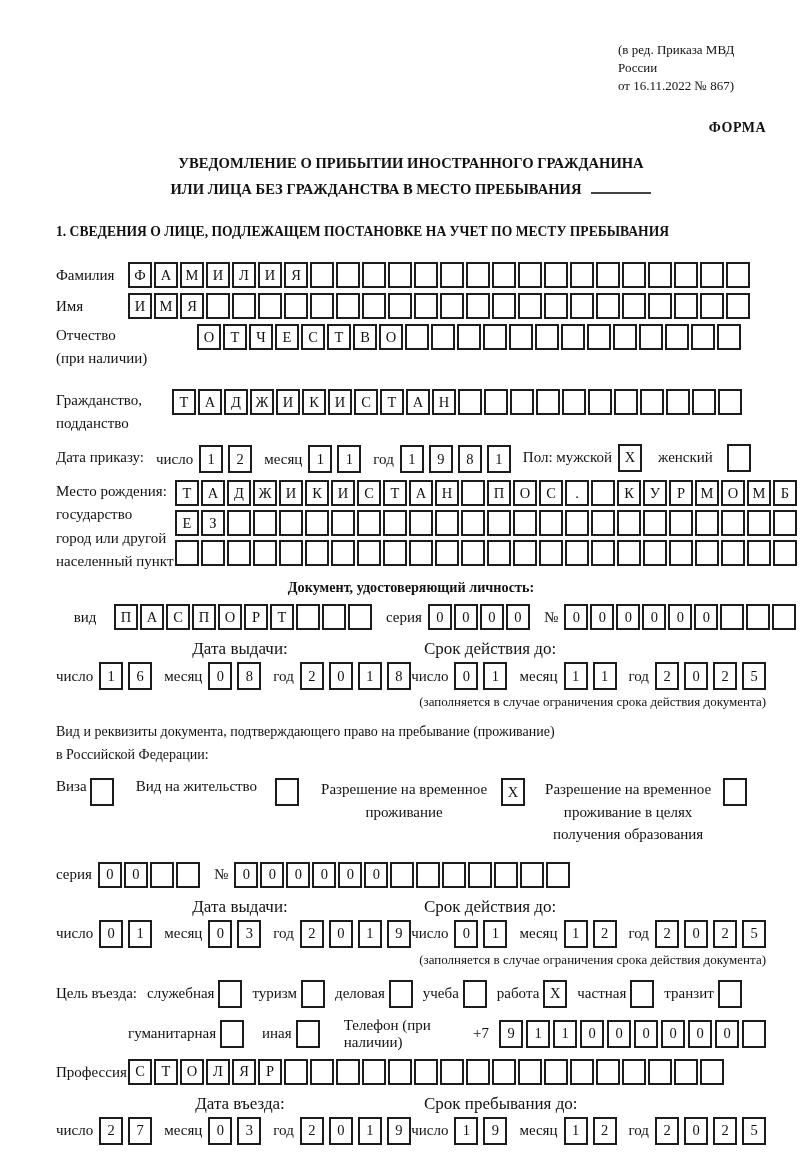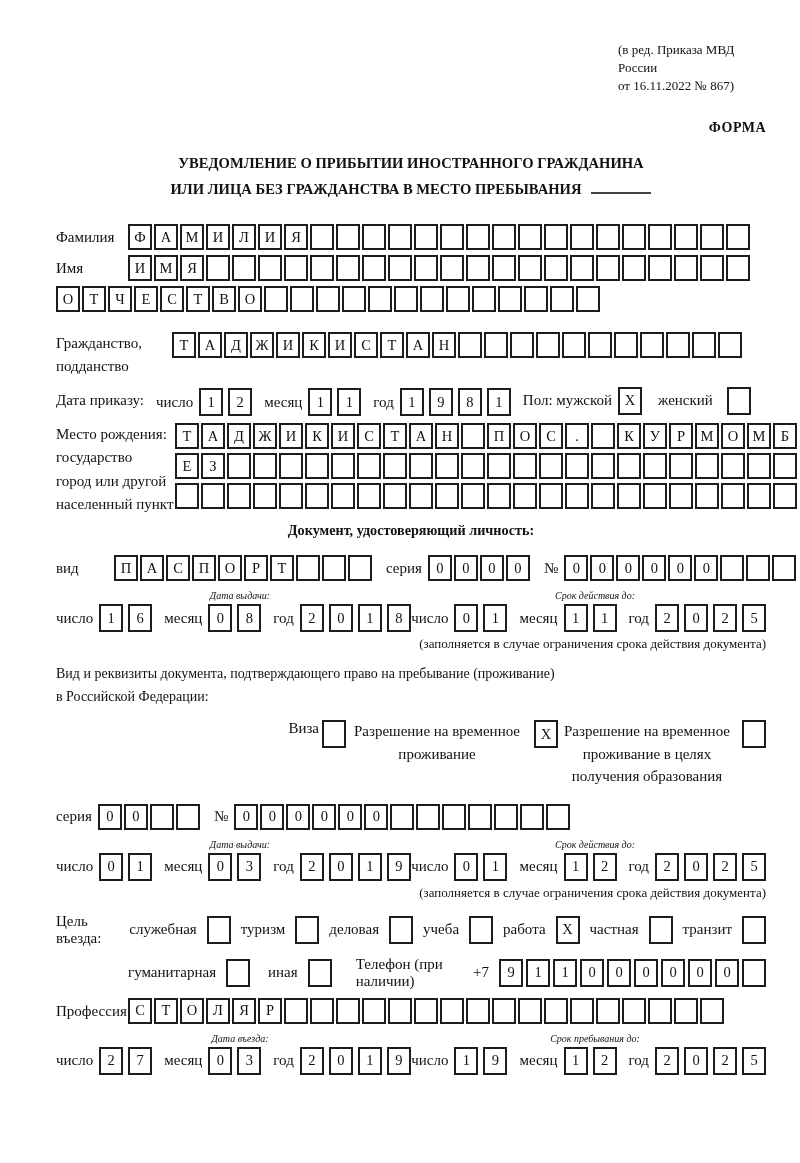--- a/index.html
+++ b/index.html
@@ -34,53 +34,54 @@
   .cells.sp { gap:5px; }
   .cells.sp .cell, .cb .cell { width:24px; height:28px; }
   .cb { display:flex; flex:0 0 auto; }
   .stack > .cells { margin-bottom:4px; }
   .stack > .cells:last-child { margin-bottom:0; }
 
   .center-bold { text-align:center; font-weight:bold; font-size:14.2px; }
   .note { font-size:13px; text-align:right; margin-top:4px; }
   .para { font-size:14px; line-height:1.65; margin-top:10px; }
 
-  .dh { display:flex; margin-top:9px; font-size:10px;font-style:italic; }
+  .dh { display:flex; margin-top:9px; font-size:17px; }
   .dh .h1 { width:368px; text-align:center; }
-  .dh .h2 { flex:1 1 auto; text-align:center; }
+  .dh .h2 { flex:1 1 auto; }
   .dr { display:flex; align-items:center; margin-top:3px; }
   .dr .grp { display:flex; align-items:center; }
   .dr .g1 { width:368px; }
   .dr .lbl { margin-right:6px; }
   .dr .mid { margin-left:12px; margin-right:6px; }
 
-  .permits { display:flex; align-items:flex-start; margin-top:12px; gap:0;justify-content:flex-end; }
+  .permits { display:flex; align-items:flex-start; margin-top:12px; gap:14px; }
   .permits .plbl { text-align:center; line-height:1.5; }
   .inline-gap { margin-left:14px; margin-right:6px; }
   .small-gap { margin-right:6px; }
 
   .goal { display:flex; align-items:center; gap:10px; margin-top:12px; }
-  .goal .pair { display:flex; align-items:center; gap:10px; }
+  .goal .pair { display:flex; align-items:center; gap:4px; }
 </style>
 </head>
 <body>
 
 <div class="page">
 
   <div class="annex-note">
     <div>(в ред. Приказа МВД России</div>
     <div>от 16.11.2022 № 867)</div>
   </div>
   <div class="forma">ФОРМА</div>
 
   <div class="title">
     <div>УВЕДОМЛЕНИЕ О ПРИБЫТИИ ИНОСТРАННОГО ГРАЖДАНИНА</div>
     <div><span>ИЛИ ЛИЦА БЕЗ ГРАЖДАНСТВА В МЕСТО ПРЕБЫВАНИЯ</span><span class="blank-line"></span></div>
   </div>
 
+  <div class="section-title">1. СВЕДЕНИЯ О ЛИЦЕ, ПОДЛЕЖАЩЕМ ПОСТАНОВКЕ НА УЧЕТ ПО МЕСТУ ПРЕБЫВАНИЯ</div>
 
   <div class="row" style="margin-top:22px;">
     <span class="lblcol" style="width:72px;">Фамилия</span>
     <span class="cells">
         <span class="cell">Ф</span>
         <span class="cell">А</span>
         <span class="cell">М</span>
         <span class="cell">И</span>
         <span class="cell">Л</span>
         <span class="cell">И</span>
@@ -129,20 +130,24 @@
         <span class="cell"></span>
         <span class="cell"></span>
         <span class="cell"></span>
         <span class="cell"></span>
         <span class="cell"></span>
         <span class="cell"></span>
       </span>
   </div>
 
   <div class="row top">
+    <span class="lblcol" style="width:141px;">
+      <span>Отчество</span><br>
+      <span>(при наличии)</span>
+    </span>
     <span class="cells">
         <span class="cell">О</span>
         <span class="cell">Т</span>
         <span class="cell">Ч</span>
         <span class="cell">Е</span>
         <span class="cell">С</span>
         <span class="cell">Т</span>
         <span class="cell">В</span>
         <span class="cell">О</span>
         <span class="cell"></span>
@@ -307,21 +312,21 @@
           <span class="cell"></span>
           <span class="cell"></span>
           <span class="cell"></span>
           <span class="cell"></span>
         </span>
     </span>
   </div>
 
   <div class="center-bold" style="margin-top:6px;">Документ, удостоверяющий личность:</div>
 
-  <div class="row" style="margin-top:16px;">
+  <div class="row" style="margin-top:8px;text-align:center;">
     <span class="lblcol" style="width:58px;">вид</span>
     <span class="cells">
         <span class="cell">П</span>
         <span class="cell">А</span>
         <span class="cell">С</span>
         <span class="cell">П</span>
         <span class="cell">О</span>
         <span class="cell">Р</span>
         <span class="cell">Т</span>
         <span class="cell"></span>
@@ -401,20 +406,26 @@
   </div>
 
   <div class="permits">
     <span style="display:flex; align-items:flex-start;">
       <span>Виза</span>
       <span class="cb" style="margin-left:3px;">
           <span class="cell"></span>
         </span>
     </span>
     <span style="display:flex; align-items:flex-start; margin-left:8px;">
+      <span>Вид на жительство</span>
+      <span class="cb" style="margin-left:18px;">
+          <span class="cell"></span>
+        </span>
+    </span>
+    <span style="display:flex; align-items:flex-start; margin-left:8px;">
       <span class="plbl">
         <span>Разрешение на временное</span><br>
         <span>проживание</span>
       </span>
       <span class="cb" style="margin-left:14px;">
           <span class="cell">X</span>
         </span>
     </span>
     <span style="display:flex; align-items:flex-start; margin-left:6px;">
       <span class="plbl">

